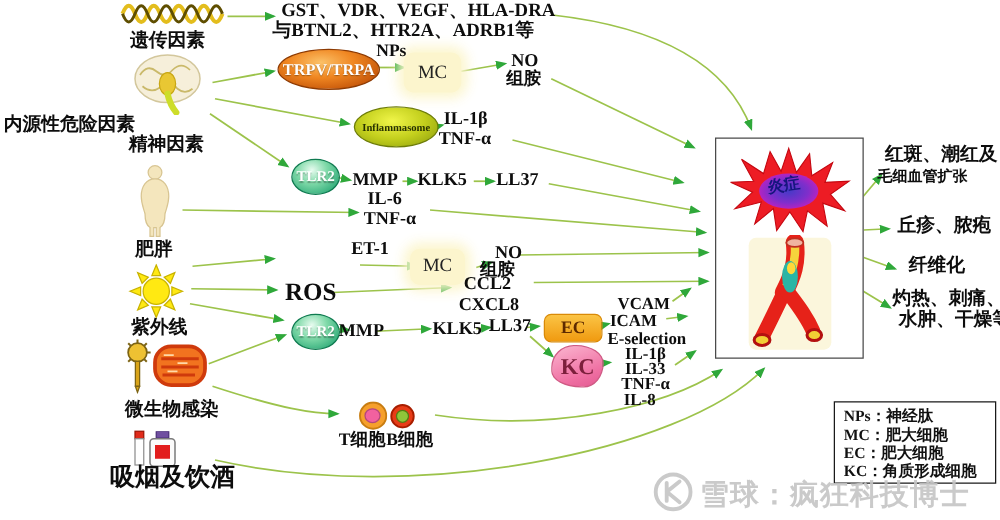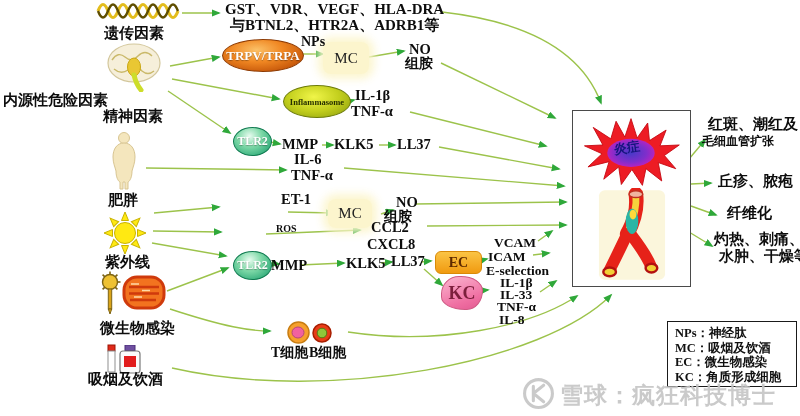--- a/index.html
+++ b/index.html
@@ -162,24 +162,24 @@
     <circle cx="10" cy="10" r="9" fill="#e83c17" stroke="#a81e00" stroke-width="1.5"></circle>
     <circle cx="10" cy="10" r="4.8" fill="#8fc63a" stroke="#567d12" stroke-width="1"></circle>
   </svg>
 
   <div class="t cn" style="left:104px;top:26px;font-size:15px;">遗传因素</div>
   <div class="t cn" style="left:3px;top:93px;font-size:15px;">内源性危险因素</div>
   <div class="t cn" style="left:103px;top:109px;font-size:15px;">精神因素</div>
   <div class="t cn" style="left:108px;top:193px;font-size:15px;">肥胖</div>
   <div class="t cn" style="left:105px;top:255px;font-size:15px;">紫外线</div>
   <div class="t cn" style="left:100px;top:321px;font-size:15px;">微生物感染</div>
-  <div class="t cn" style="left:88px;top:372px;font-size:15px;">吸烟及饮酒</div>
+  <div class="t cn" style="left:88px;top:372px;font-size:20px;">吸烟及饮酒</div>
 
   <div class="t b" style="left:225px;top:2px;font-size:15px;">GST、VDR、VEGF、HLA-DRA</div>
-  <div class="t b" style="left:230px;top:18px;font-size:15px;">与BTNL2、HTR2A、ADRB1等</div>
+  <div class="t b" style="left:218px;top:18px;font-size:15px;">与BTNL2、HTR2A、ADRB1等</div>
 
   <div class="oval o-orange" style="left:222px;top:39px;width:80px;height:31px;font-size:13px;">TRPV/TRPA</div>
   <div class="oval o-olive" style="left:283px;top:85px;width:66px;height:31px;font-size:8.5px;">Inflammasome</div>
   <div class="oval o-green" style="left:233px;top:127px;width:37px;height:27px;font-size:12px;">TLR2</div>
   <div class="oval o-green" style="left:233px;top:251px;width:37px;height:27px;font-size:12px;">TLR2</div>
 
   <div class="mcbox" style="left:323px;top:42px;width:46px;height:32px;">MC</div>
   <div class="mcbox" style="left:328px;top:199px;width:44px;height:29px;">MC</div>
   <div class="ecbox" style="left:435px;top:251px;width:45px;height:21px;">EC</div>
   <div class="kcbox" style="left:441px;top:276px;width:40px;height:32px;">KC</div>
@@ -190,21 +190,21 @@
   <div class="t b" style="left:355px;top:88px;font-size:14.5px;">IL-1β</div>
   <div class="t b" style="left:351px;top:104px;font-size:14.5px;">TNF-α</div>
   <div class="t b" style="left:282px;top:137px;font-size:14.5px;">MMP</div>
   <div class="t b" style="left:334px;top:137px;font-size:14.5px;">KLK5</div>
   <div class="t b" style="left:397px;top:137px;font-size:14.5px;">LL37</div>
   <div class="t b" style="left:294px;top:152px;font-size:14.5px;">IL-6</div>
   <div class="t b" style="left:291px;top:168px;font-size:14.5px;">TNF-α</div>
   <div class="t b" style="left:281px;top:192px;font-size:14.5px;">ET-1</div>
   <div class="t b" style="left:396px;top:195px;font-size:14.5px;">NO</div>
   <div class="t cn" style="left:384px;top:210px;font-size:14px;">组胺</div>
-  <div class="t b" style="left:228px;top:224px;font-size:10px;margin-left:48px;">ROS</div>
+  <div class="t b" style="left:228px;top:224px;font-size:20px;">ROS</div>
   <div class="t b" style="left:371px;top:220px;font-size:14.5px;">CCL2</div>
   <div class="t b" style="left:367px;top:237px;font-size:14.5px;">CXCL8</div>
   <div class="t b" style="left:271px;top:258px;font-size:14.5px;">MMP</div>
   <div class="t b" style="left:346px;top:256px;font-size:14.5px;">KLK5</div>
   <div class="t b" style="left:391px;top:254px;font-size:14.5px;">LL37</div>
   <div class="t b" style="left:494px;top:236px;font-size:13.5px;">VCAM</div>
   <div class="t b" style="left:488px;top:250px;font-size:13.5px;">ICAM</div>
   <div class="t b" style="left:486px;top:264px;font-size:13.5px;">E-selection</div>
   <div class="t b" style="left:500px;top:276px;font-size:13.5px;">IL-1β</div>
   <div class="t b" style="left:500px;top:288px;font-size:13.5px;">IL-33</div>
@@ -241,22 +241,22 @@
 
   <div class="t cn" style="left:708px;top:117px;font-size:15px;">红斑、潮红及</div>
   <div class="t cn" style="left:702px;top:135px;font-size:12px;">毛细血管扩张</div>
   <div class="t cn" style="left:718px;top:174px;font-size:15px;">丘疹、脓疱</div>
   <div class="t cn" style="left:727px;top:206px;font-size:15px;">纤维化</div>
   <div class="t cn" style="left:714px;top:232px;font-size:15px;">灼热、刺痛、</div>
   <div class="t cn" style="left:719px;top:249px;font-size:15px;">水肿、干燥等</div>
 
   <div class="legend">
     <div>NPs：神经肽</div>
-    <div>MC：吸烟及饮酒</div>
-    <div>EC：微生物感染</div>
+    <div>MC：肥大细胞</div>
+    <div>EC：肥大细胞</div>
     <div>KC：角质形成细胞</div>
   </div>
 
   <svg class="wm" style="left:522px;top:377px;" width="33" height="33" viewBox="0 0 32 32">
     <circle cx="16" cy="16" r="13.5" stroke="#c5c5c5" stroke-width="3" fill="none"></circle>
     <path d="M11,9 L11,23 M11,16 L21,8 M13,17.5 L21,24" stroke="#c5c5c5" stroke-width="3" fill="none" stroke-linecap="round"></path>
   </svg>
   <div class="wm" style="left:560px;top:380px;font-size:23px;">雪球：疯狂科技博士</div>
 
 </div>

